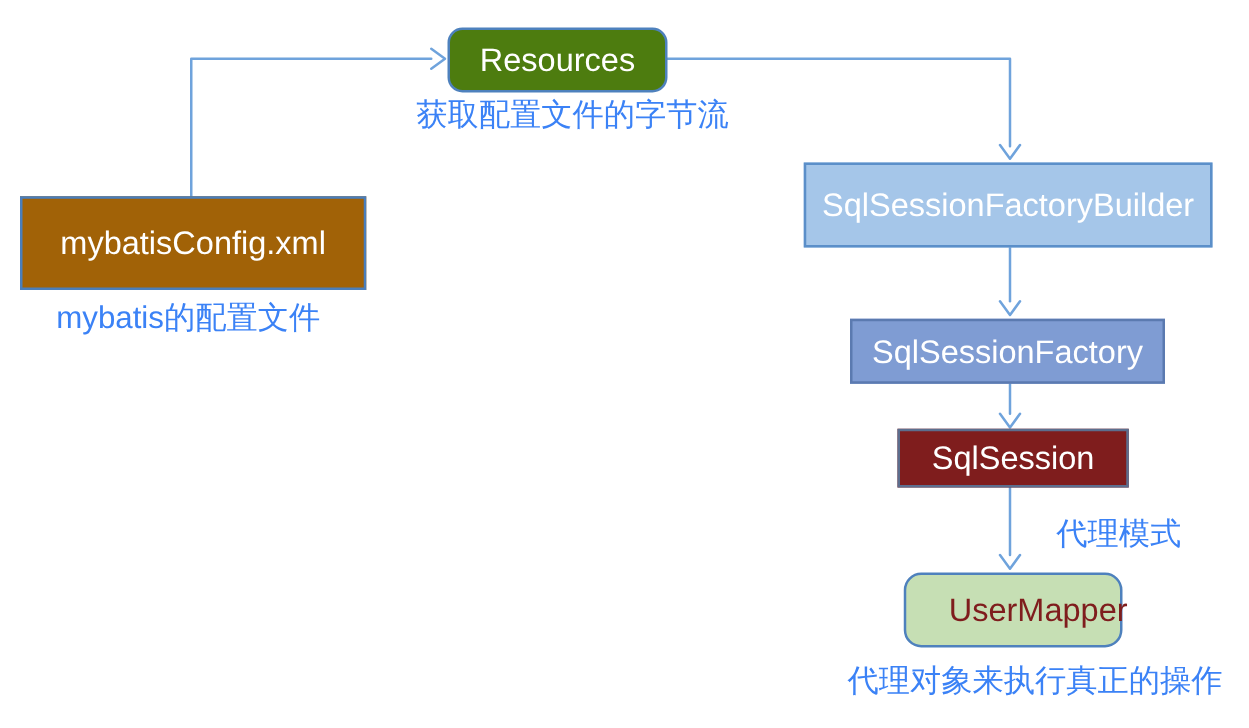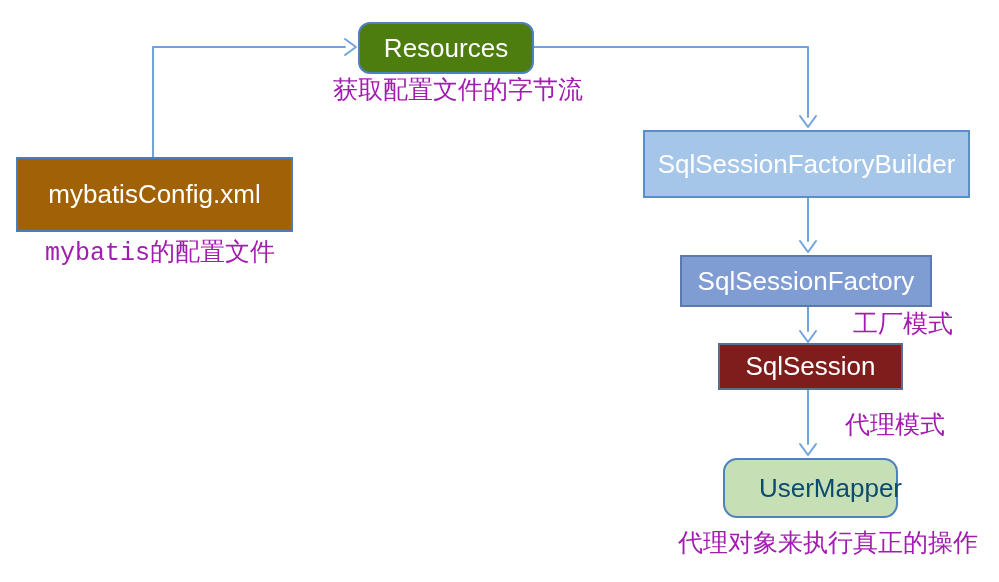--- a/index.html
+++ b/index.html
@@ -36,22 +36,22 @@
     white-space: nowrap;
   }
   .node-config   { left: 16px;  top: 157px; width: 277px; height: 75px; background: #5C95CE; border: 2px solid #4A7EBB; }
   .node-resources{ left: 358px; top: 22px;  width: 176px; height: 52px; background: #F0A474; border: 2px solid #4E81BD; border-radius: 12px; }
   .node-builder  { left: 643px; top: 130px; width: 327px; height: 68px; background: #A5C6E9; border: 2px solid #5B8FC9; }
   .node-factory  { left: 680px; top: 255px; width: 252px; height: 52px; background: #7F9CD3; border: 2px solid #5B7AB0; }
   .node-session  { left: 718px; top: 343px; width: 185px; height: 47px; background: #8695AF; border: 2px solid #5C6E8E; }
   .node-mapper   { left: 723px; top: 458px; width: 175px; height: 60px; background: #C6DFB4; border: 2px solid #4E81BD; border-radius: 14px; }
   .caption {
     position: absolute;
-    color: #a21caf;
-    font-family: Liberation Mono, monospace;
+    color: #3b82f6;
+    font-family: Liberation Sans, sans-serif;
     font-size: 25px;
     white-space: nowrap;
     line-height: 1.15;
   }
   .caption-config    { left: 45px;  top: 240px; }
   .caption-resources { left: 333px; top: 78px;  }
   .label-builder     { left: 838px; top: 208px; font-size: 26px; }
   .label-factory     { left: 853px; top: 312px; }
   .label-session     { left: 845px; top: 413px; }
   .caption-mapper    { left: 678px; top: 531px; }
@@ -97,28 +97,27 @@
   </div>
 
   <div class="node node-factory" style="background-color: rgb(127, 156, 211); border-color: rgb(91, 122, 176); color: rgb(255, 255, 255);">
     <span>SqlSessionFactory</span>
   </div>
 
   <div class="node node-session" style="background-color: #7f1d1d; border-color: rgb(92, 110, 142); color: rgb(255, 255, 255);">
     <span>SqlSession</span>
   </div>
 
-  <div class="node node-mapper" style="background-color: rgb(198, 223, 180); border-color: rgb(78, 129, 189); color: #0c4a6e; padding-left: 40px;">
+  <div class="node node-mapper" style="background-color: rgb(198, 223, 180); border-color: rgb(78, 129, 189); color: #7f1d1d; padding-left: 40px;">
     <span>UserMapper</span>
   </div>
 
   <div class="caption caption-config">mybatis的配置文件</div>
 
   <div class="caption caption-resources">获取配置文件的字节流</div>
 
 
-  <div class="caption label-factory">工厂模式</div>
 
   <div class="caption caption-mapper">代理对象来执行真正的操作</div>
 
   <div class="caption label-session">代理模式</div>
 
 </div>
 
 </body></html>

